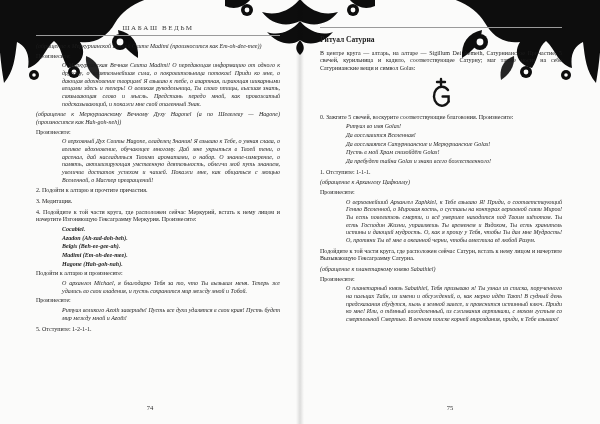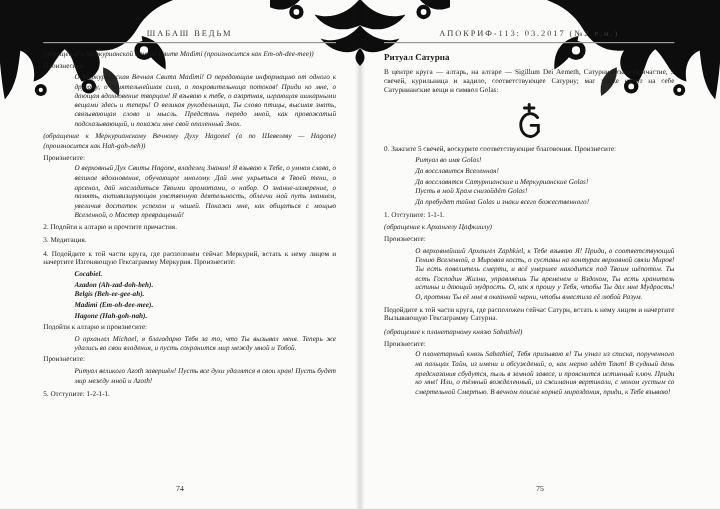--- a/index.html
+++ b/index.html
@@ -127,21 +127,20 @@
       <p>Подойти к алтарю и произнесите:</p>
       <p class="quote">О архангел Michael, я благодарю Тебя за то, что Ты вызывал меня. Теперь же удались во свои владения, и пусть сохранится мир между мной и Тобой.</p>
       <p class="say">Произнесите:</p>
       <p class="quote">Ритуал великого Azoth завершён! Пусть все духи удалятся в свои края! Пусть будет мир между мной и Azoth!</p>
       <p class="step">5. Отступите: 1-2-1-1.</p>
 
       <div class="page-number">74</div>
     </div>
 
     <div class="page right">
-      <div class="page-header">АПОКРИФ-113: 03.2017 (№2 е.н.)</div>
       <div class="header-rule"></div>
 
       <p class="ritual-title">Ритуал Сатурна</p>
       <p>В центре круга — алтарь, на алтаре — Sigillum Dei Aemeth, Сатурнианское Причастие, 5 свечей, курильница и кадило, соответствующее Сатурну; маг также носит на себе Сатурнианские вещи и символ Golas:</p>
 
       <div class="sigil-row">
         <svg width="24" height="32" viewBox="0 0 24 32" aria-hidden="true">
           <g fill="none" stroke="#141414" stroke-width="2.4" stroke-linecap="round">
             <path d="M12,2 v6"></path>
             <path d="M8,5 h8"></path>

